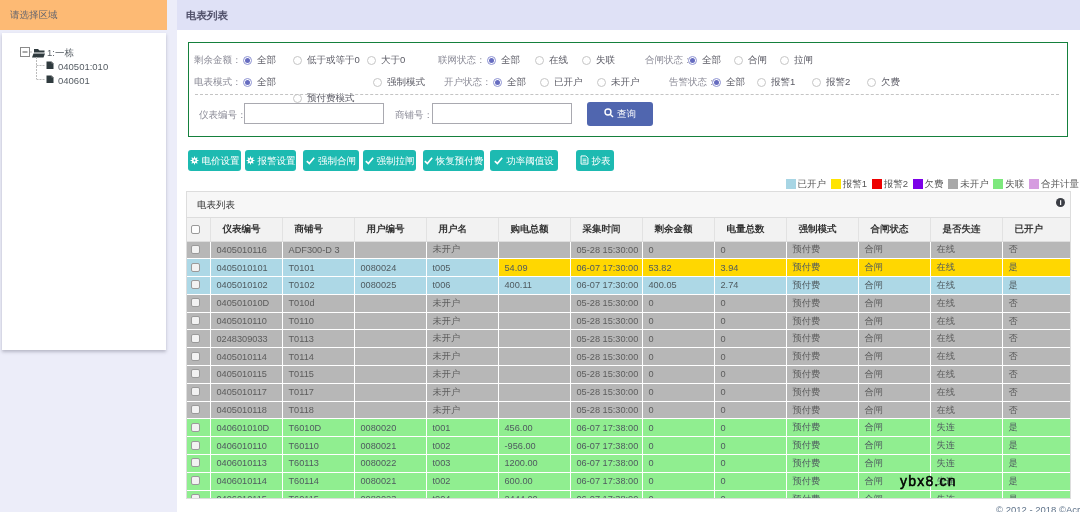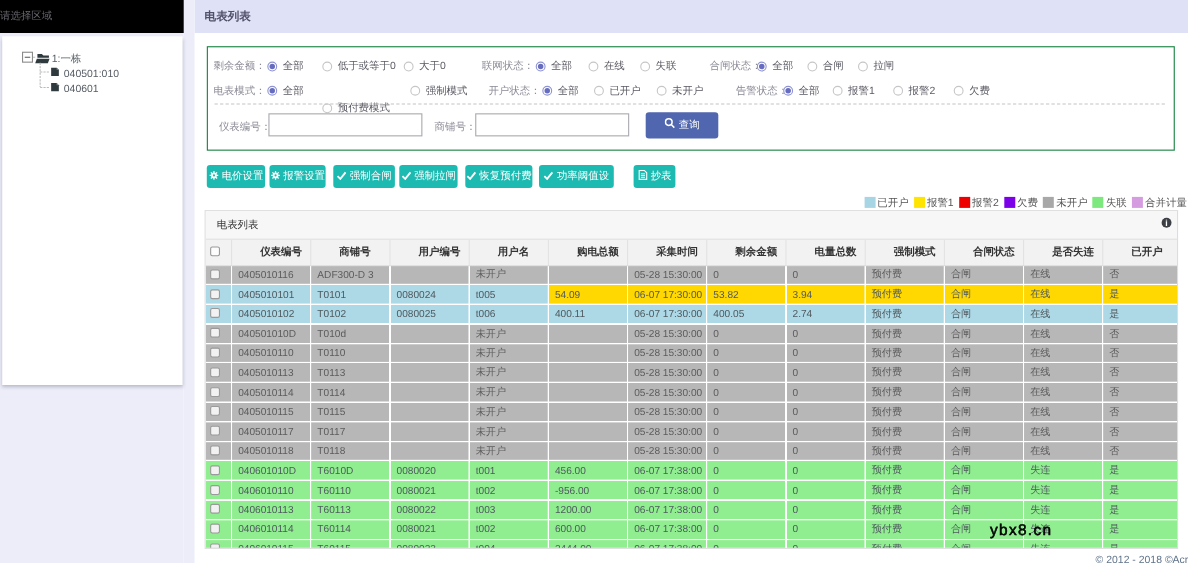--- a/index.html
+++ b/index.html
@@ -2,22 +2,22 @@
 <html><head>
 <meta charset="utf-8">
 <style>
 * { margin:0; padding:0; box-sizing:border-box; }
 html,body { width:1080px; height:512px; overflow:hidden; background:#fff;
   font-family:"Liberation Sans", sans-serif; font-size:9.5px; }
 #page { position:relative; width:1080px; height:512px; overflow:hidden; }
 
 
 #leftcol { position:absolute; left:0; top:0; width:167px; height:512px; background:#ecedf9; }
-#lefthead { position:absolute; left:0; top:0; width:167px; height:30px; background:#000000;
-  line-height:30px; color:#66666e; font-size:9.5px;font-family:Liberation Serif, serif; }
+#lefthead { position:absolute; left:0; top:0; width:167px; height:30px; background:#fdba74;
+  line-height:30px; padding-left:10px; color:#66666e; font-size:9.5px;font-family:Liberation Serif, serif; }
 #treebox { position:absolute; left:2px; top:33px; width:164px; height:317px; background:#fff;
   box-shadow:0 2px 3px rgba(120,120,140,.45); }
 .gap { position:absolute; left:167px; top:0; width:10px; height:512px; background:#ecedf9; }
 
 
 #main { position:absolute; left:177px; top:0; width:903px; height:512px; background:#fff; }
 #mainhead { position:absolute; left:0; top:0; width:903px; height:30px; background:#dfe1f6;
   line-height:30px; padding-left:9px; color:#50506a; font-weight:bold; font-size:10.5px; }
 
 
@@ -44,21 +44,21 @@
 .lg { display:inline-block; width:10px; height:10px; vertical-align:-2px; margin:0 2px 0 2px; }
 
 
 #panel { position:absolute; left:9px; top:191px; width:885px; height:308px;
   border:1px solid #ddd; background:#fff; overflow:hidden; }
 #ptitle { height:26px; background:#f7f7f7; border-bottom:1px solid #ddd; line-height:26px;
   padding-left:10px; color:#333; font-size:9.5px; }
 #pinfo { position:absolute; right:5px; top:6px; width:9px; height:9px; border-radius:50%;
   background:#3b3e45; color:#fff; font-size:8px; line-height:9px; text-align:center; font-weight:bold; }
 table { border-collapse:collapse; table-layout:fixed; width:884px; }
-th { background:#f2f2f2; height:23px; text-align:left; padding-left:26px; color:#333;
+th { background:#f2f2f2; height:23px; text-align:left; padding-left:12px; color:#333;
   font-size:9.5px; font-weight:bold; border-right:1px solid #e2e2e2; border-bottom:1px solid #ddd; }
 td { height:17.8px; padding:0 0 0 6px; font-size:9.2px; color:#4f5a5f; overflow:hidden;
   white-space:nowrap; border-right:1px solid rgba(255,255,255,.55); border-bottom:1px solid #fff; }
 tr.g td { background:#b7b7b7; color:#5c5c5c; }
 tr.b td { background:#add8e6;margin-top:44px; }
 tr.b.warn td.y { background:#ffd701; }
 tr.gr td { background:#90ee90; }
 .cb { display:inline-block; width:9px; height:9px; border:1px solid #9a9a9a; background:#f2f2f2;
   vertical-align:-1px; border-radius:2px; }
 th .cb { background:#fdfdfd; }
@@ -286,21 +286,21 @@
               <td>05-28 15:30:00</td>
               <td>0</td>
               <td>0</td>
               <td>预付费</td>
               <td>合闸</td>
               <td>在线</td>
               <td>否</td>
             </tr>
         <tr class="g">
               <td style="padding-left:4px"><span class="cb"></span></td>
-              <td>0405010113</td>
+              <td>0248309033</td>
               <td>T0113</td>
               <td></td>
               <td>未开户</td>
               <td></td>
               <td>05-28 15:30:00</td>
               <td>0</td>
               <td>0</td>
               <td>预付费</td>
               <td>合闸</td>
               <td>在线</td>

